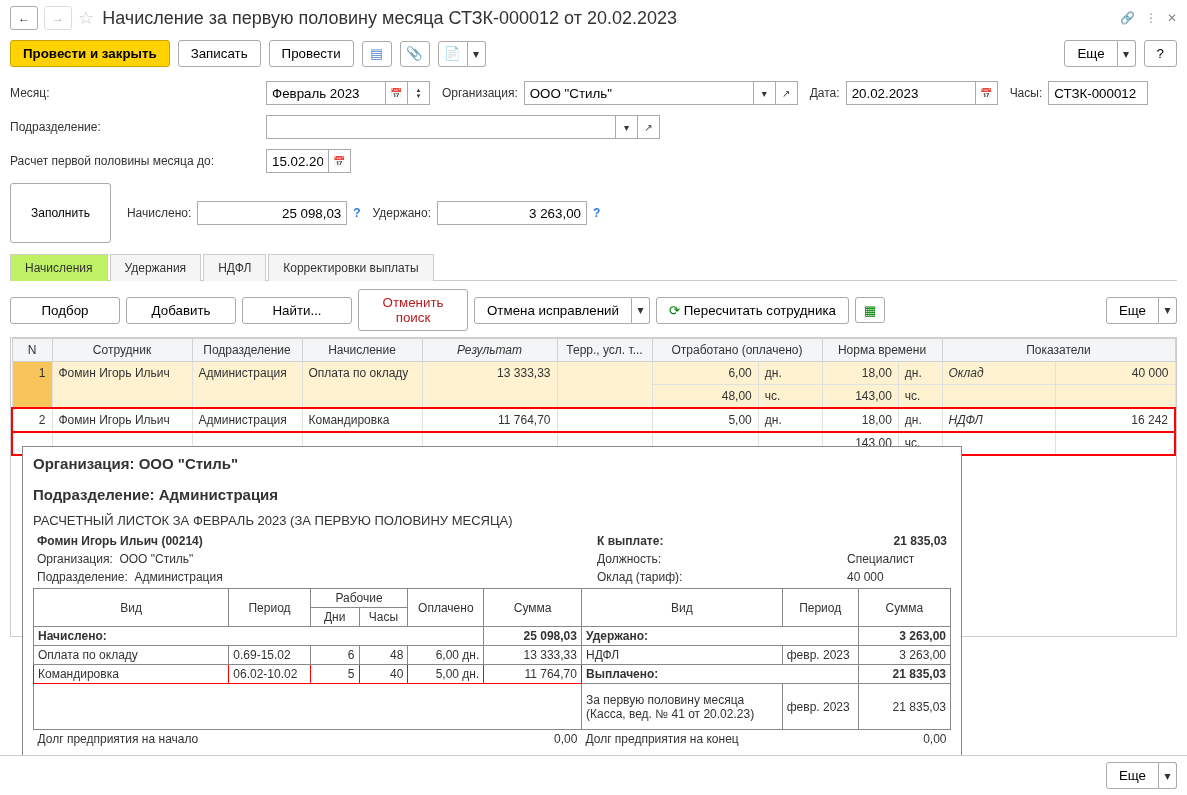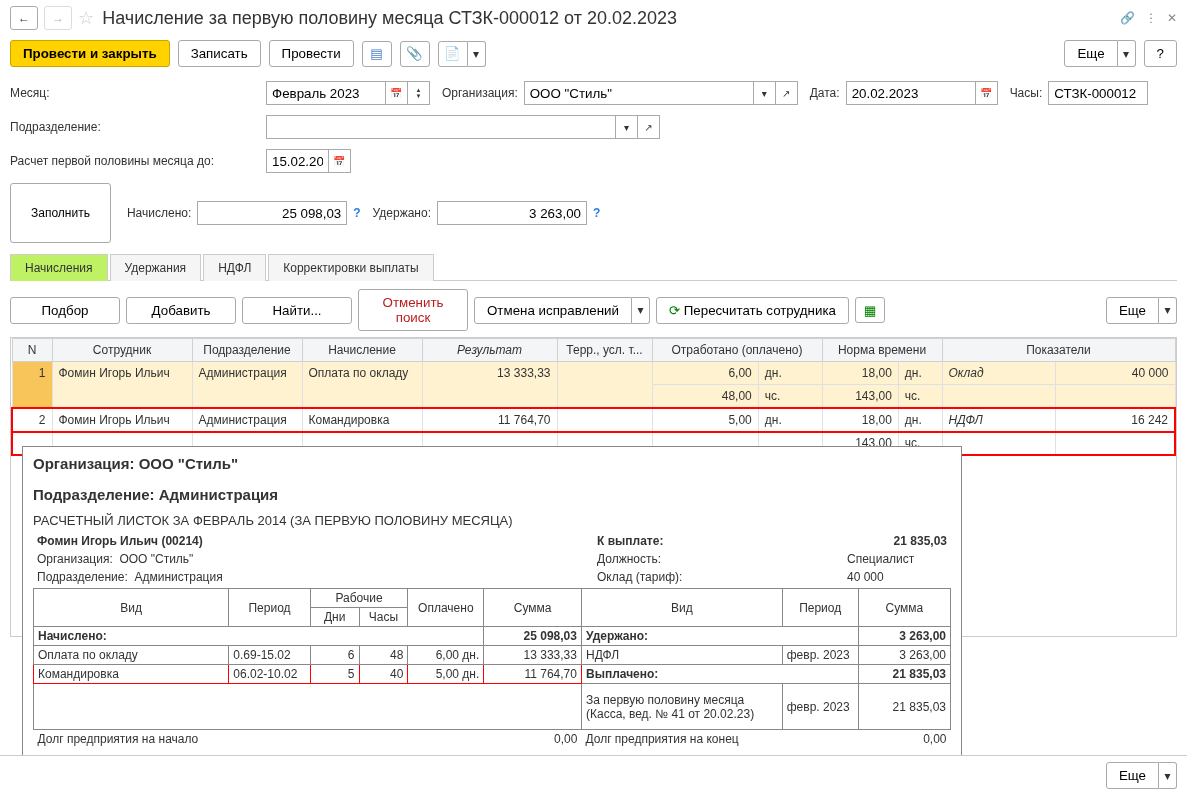--- a/index.html
+++ b/index.html
@@ -218,21 +218,21 @@
       <td style="border-bottom:2px solid red;border-right:2px solid red;"></td>
     </tr>
   </tbody>
 </table>
 <div style="height:180px;"></div>
 </div>
 
 <div class="payslip">
   <h3>Организация: ООО "Стиль"</h3>
   <h3 style="margin-top:14px;">Подразделение: Администрация</h3>
-  <div style="margin-top:10px;">РАСЧЕТНЫЙ ЛИСТОК ЗА ФЕВРАЛЬ 2014 (ЗА ПЕРВУЮ ПОЛОВИНУ МЕСЯЦА)</div>
+  <div style="margin-top:10px;">РАСЧЕТНЫЙ ЛИСТОК ЗА ФЕВРАЛЬ 2023 (ЗА ПЕРВУЮ ПОЛОВИНУ МЕСЯЦА)</div>
   <table style="margin-top:4px;" class="noborder">
     <tbody>
         <tr class="noborder">
       <td style="width:560px;"><b>Фомин Игорь Ильич (00214)</b></td>
       <td style="width:250px;"><b>К выплате:</b></td>
       <td class="text-right"><b>21 835,03</b></td>
     </tr>
     <tr class="noborder">
       <td><span>Организация:</span>&nbsp;&nbsp;<span>ООО "Стиль"</span></td>
       <td><span>Должность:</span></td>

